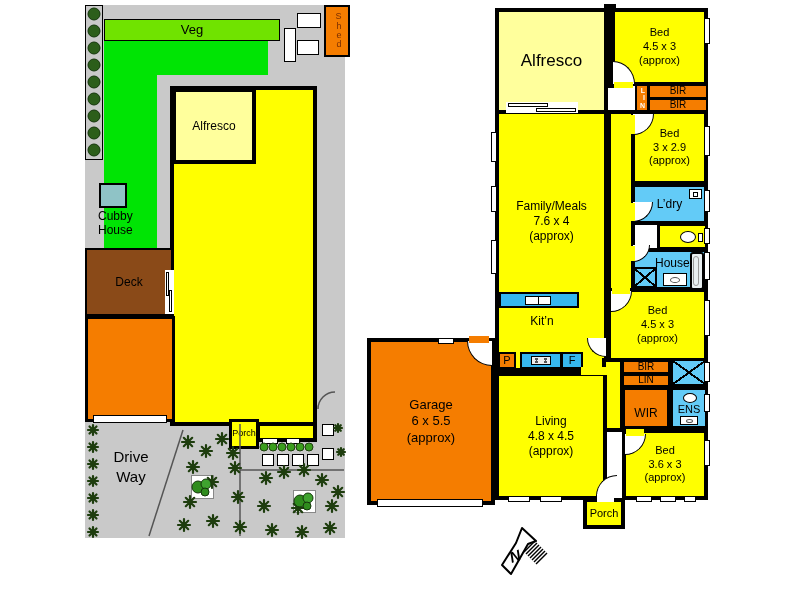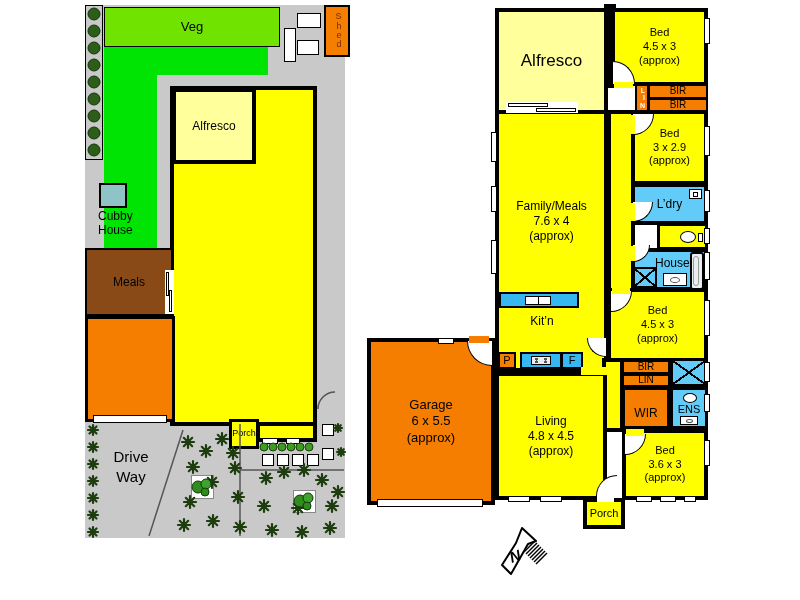--- a/index.html
+++ b/index.html
@@ -32,21 +32,21 @@
 </head>
 <body>
 
 <div id="stage">
 
   <div class="abs gray" style="left:85px;top:5px;width:260px;height:533px;"></div>
 
   <div class="abs lawn" style="left:104px;top:31px;width:164px;height:44px;"></div>
   <div class="abs lawn" style="left:104px;top:31px;width:53px;height:217px;"></div>
 
-  <div class="room veg b1 f13" style="left:104px;top:7px;width:176px;height:40px;">
+  <div class="room veg b1 f13" style="left:104px;top:19px;width:176px;height:22px;">
     <span>Veg</span>
   </div>
 
   <div class="abs gray" style="left:85px;top:5px;width:18px;height:155px;border:1px solid #000;"></div>
 
   <div class="room orange b2 f9" style="left:324px;top:5px;width:26px;height:52px;align-items:center;">
     <div class="vtext" style="width:9px;color:#7A2E00;">Shed</div>
   </div>
   <div class="win" style="left:297px;top:13px;width:24px;height:15px;"></div>
   <div class="win" style="left:297px;top:40px;width:22px;height:15px;"></div>
@@ -55,21 +55,21 @@
   <div class="room yellow" style="left:170px;top:86px;width:147px;height:340px;"></div>
   <div class="room yellow" style="left:256px;top:422px;width:61px;height:20px;"></div>
   <div class="room pale f12" style="left:172px;top:88px;width:84px;height:76px;">
     <span>Alfresco</span>
   </div>
 
   <div class="abs cubbyc" style="left:99px;top:183px;width:28px;height:25px;border:2px solid #000;z-index:3;"></div>
   <div class="abs f12" style="left:98px;top:210px;width:52px;line-height:1.15;z-index:3;">Cubby House</div>
 
   <div class="room deckc b2 f12" style="left:85px;top:248px;width:88px;height:68px;">
-    <span>Meals</span>
+    <span>Deck</span>
   </div>
   <div class="room orange b3" style="left:85px;top:316px;width:90px;height:106px;"></div>
   <div class="win" style="left:93px;top:415px;width:74px;height:8px;"></div>
 
   <div class="room yellow b3 f9" style="left:229px;top:419px;width:30px;height:30px;z-index:3;">
     <span>Porch</span>
   </div>
 
   <div class="win" style="left:262px;top:438px;width:16px;height:6px;"></div>
   <div class="win" style="left:286px;top:438px;width:14px;height:6px;"></div>

